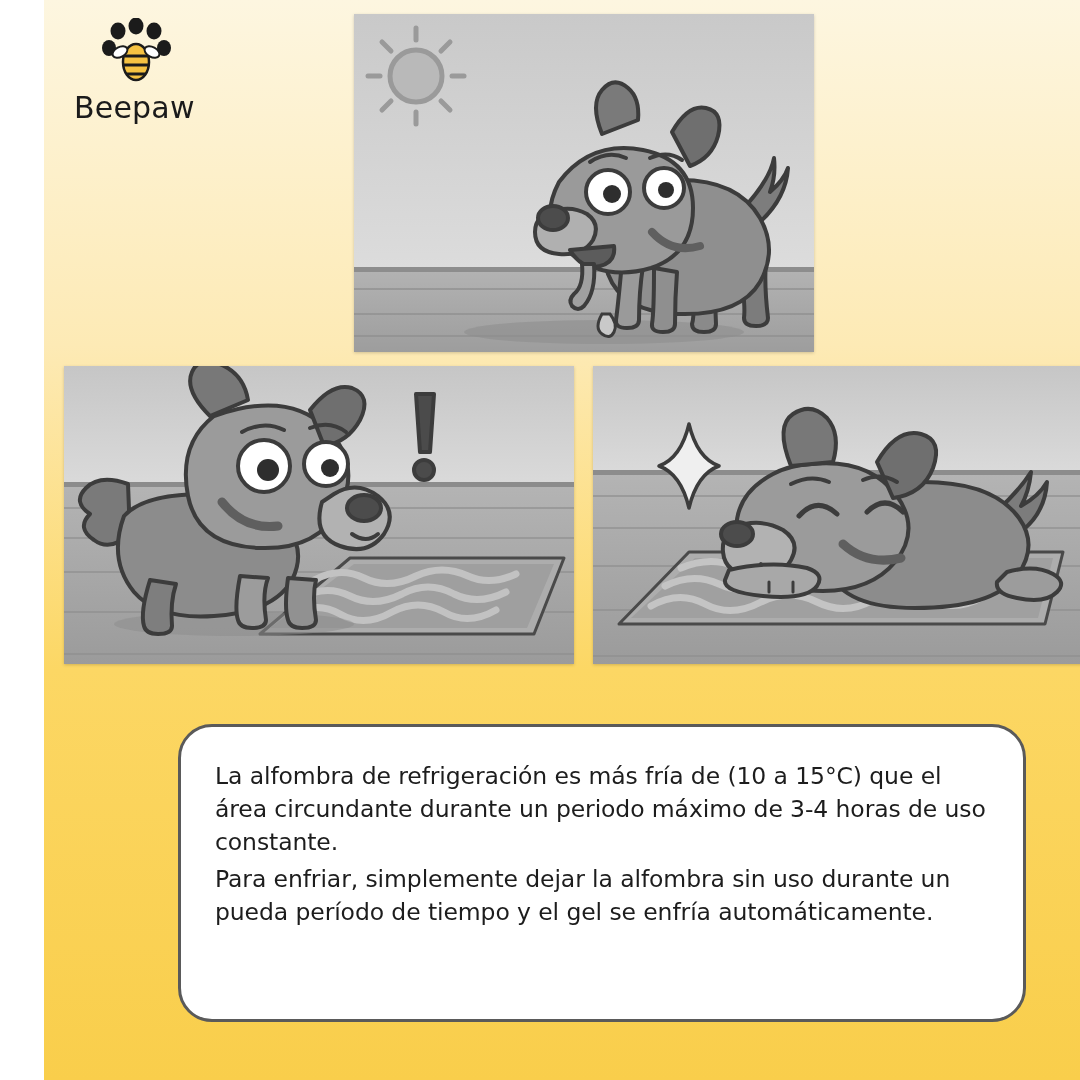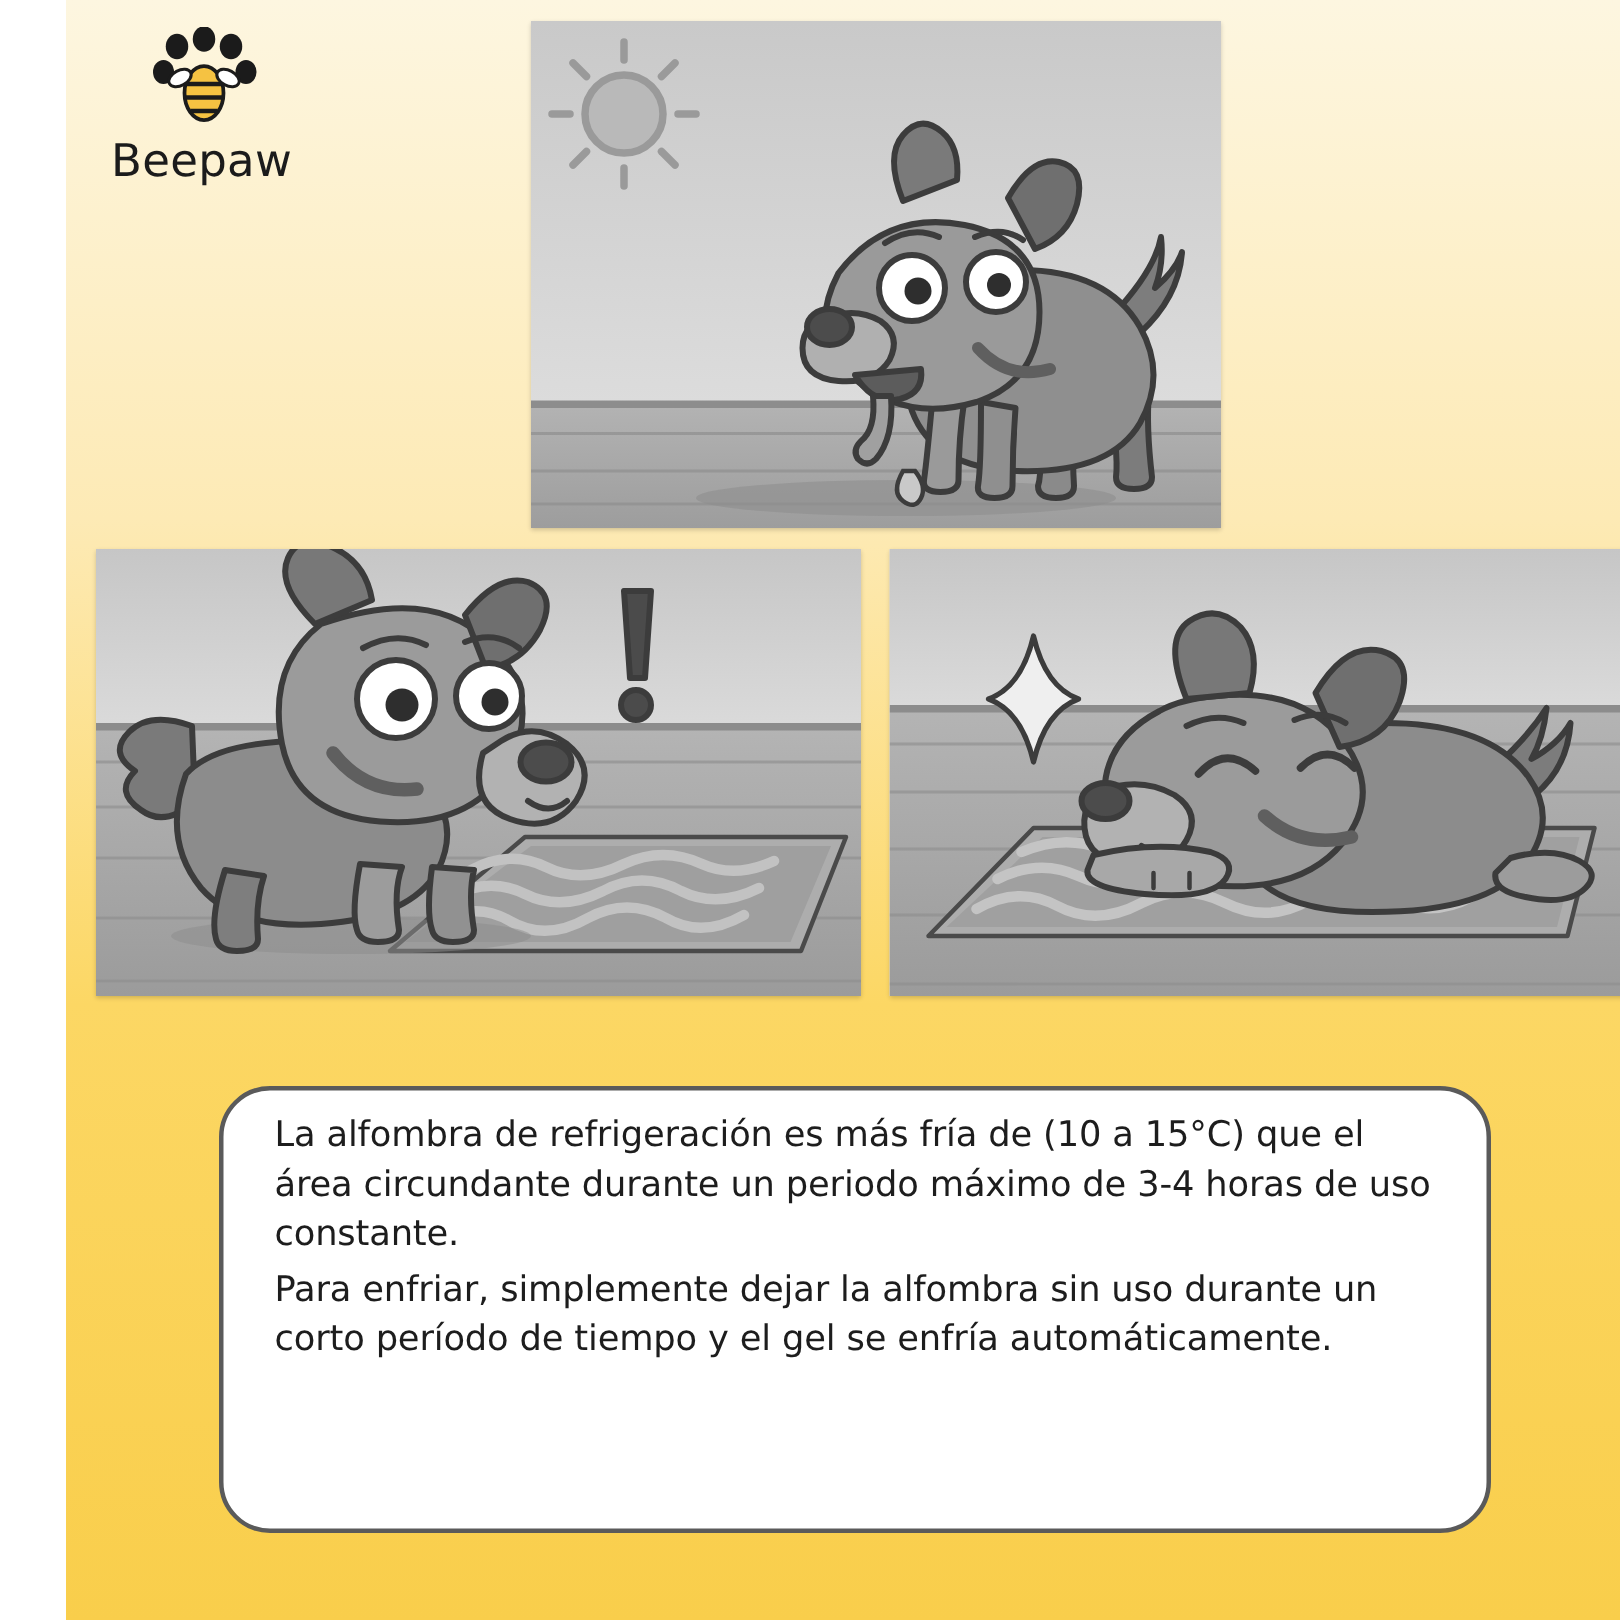--- a/index.html
+++ b/index.html
@@ -70,29 +70,29 @@
     left: 549px;
     top: 366px;
     width: 512px;
     height: 298px;
   }
   .panel svg { display: block; width: 100%; height: 100%; }
 
   
   .text-card {
     position: absolute;
-    left: 102px;
+    left: 134px;
     top: 724px;
     width: 848px;
     height: 298px;
     background: #ffffff;
     border: 3px solid #5a5a5a;
     border-radius: 34px;
     box-sizing: border-box;
-    padding: 13px 34px 20px 34px;
+    padding: 33px 34px 20px 34px;
   }
   .text-card p {
     margin: 0;
     color: #1d1d1d;
     font-family: "DejaVu Sans", sans-serif;
     font-size: 23.5px;
     line-height: 33px;
     letter-spacing: -0.1px;
   }
   .text-card p + p { margin-top: 4px; }
@@ -332,16 +332,16 @@
         <path d="M136 204 q42 -10 78 -2 q18 6 10 18 q-10 14 -54 10 q-40 -4 -38 -16 z" fill="#a8a8a8"></path>
         <path d="M176 216 v10 M200 216 v10" fill="none" stroke-width="3"></path>
 
         <path d="M250 178 q24 22 58 14" fill="none" stroke-width="9" stroke="#5f5f5f"></path>
       </g>
     </svg>
   </div>
 
   <div class="text-card">
     <p>La alfombra de refrigeración  es más fría de (10 a 15°C) que el área circundante durante un periodo máximo de 3-4 horas de uso constante.</p>
-    <p>Para enfriar, simplemente dejar la alfombra sin uso durante un corto período de tiempo y el gel se enfría automáticamente.</p>
+    <p>Para enfriar, simplemente dejar la alfombra sin uso durante un pueda período de tiempo y el gel se enfría automáticamente.</p>
   </div>
 
 </div>
 
 </body></html>

